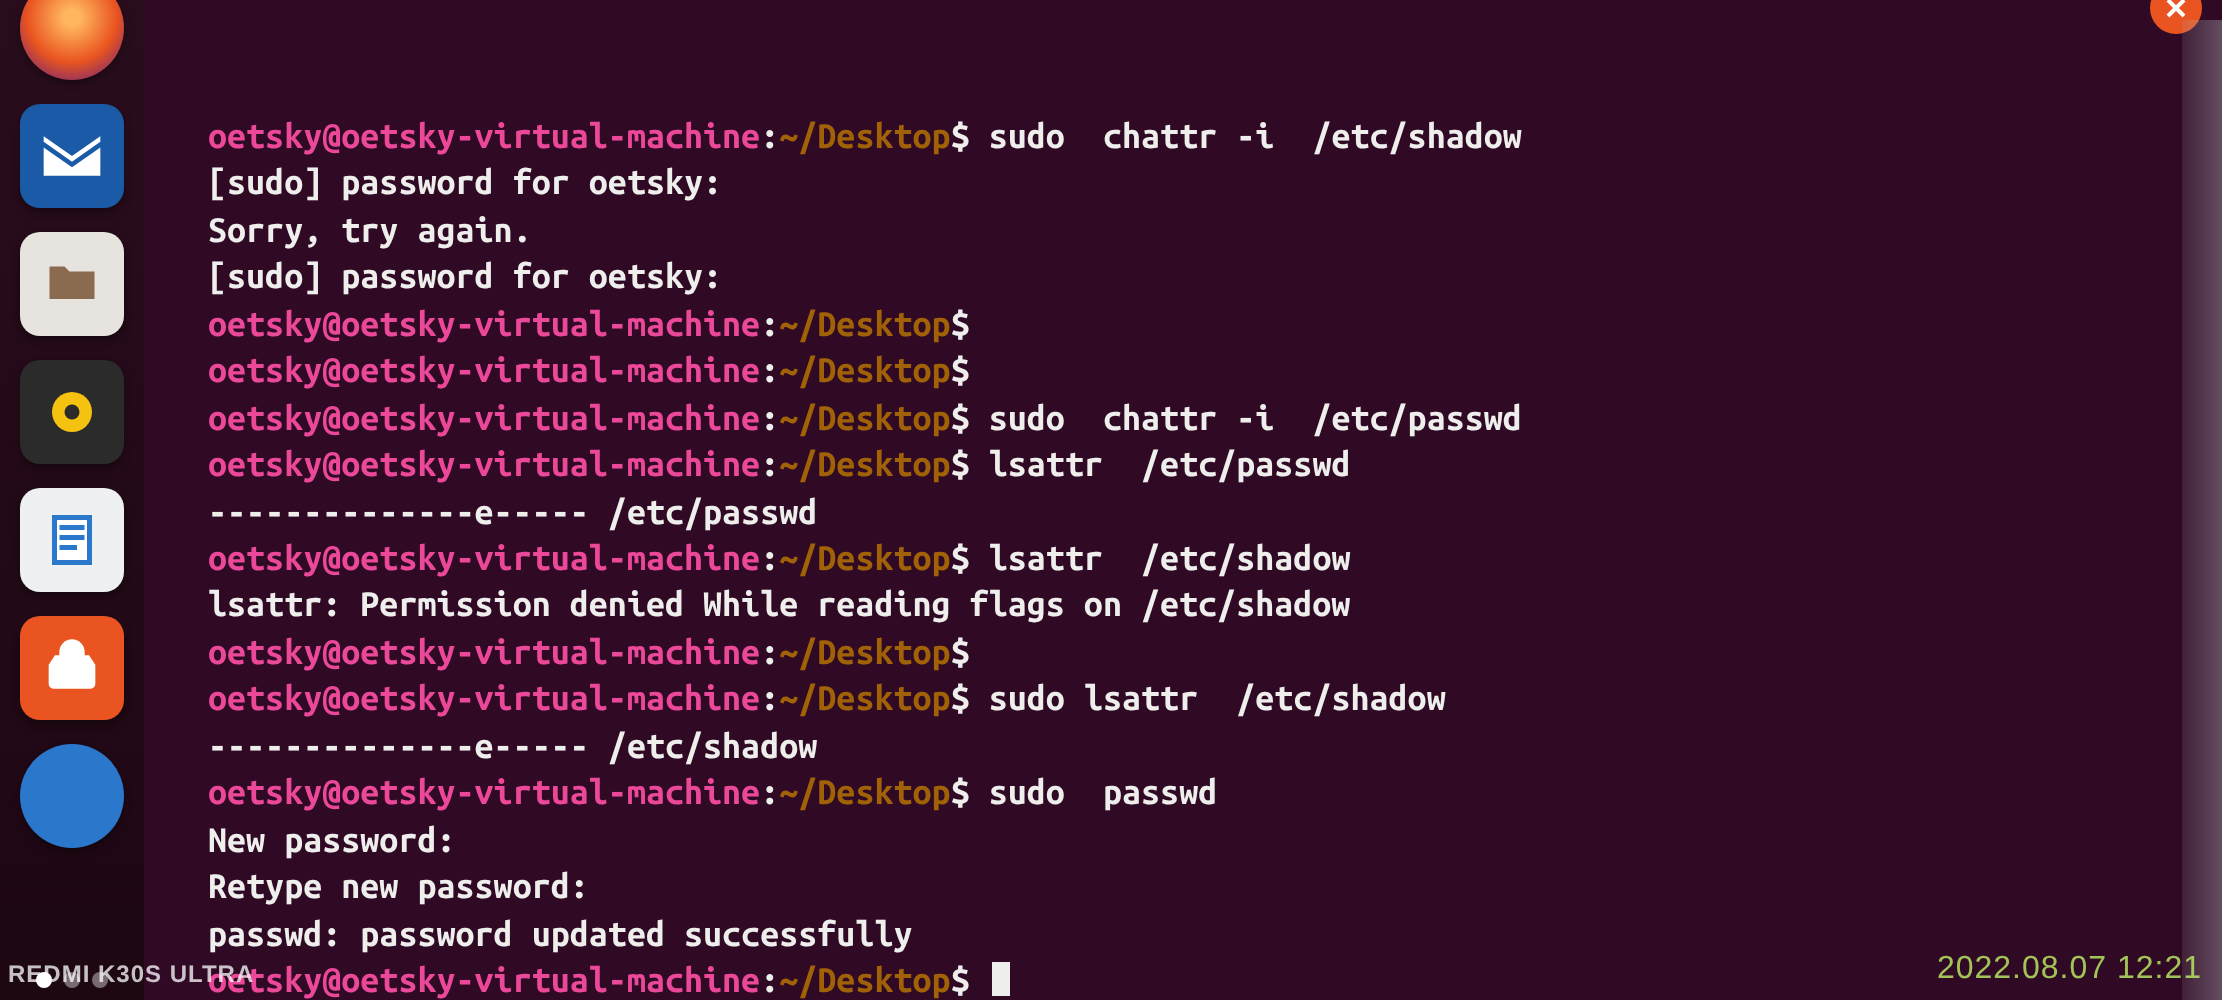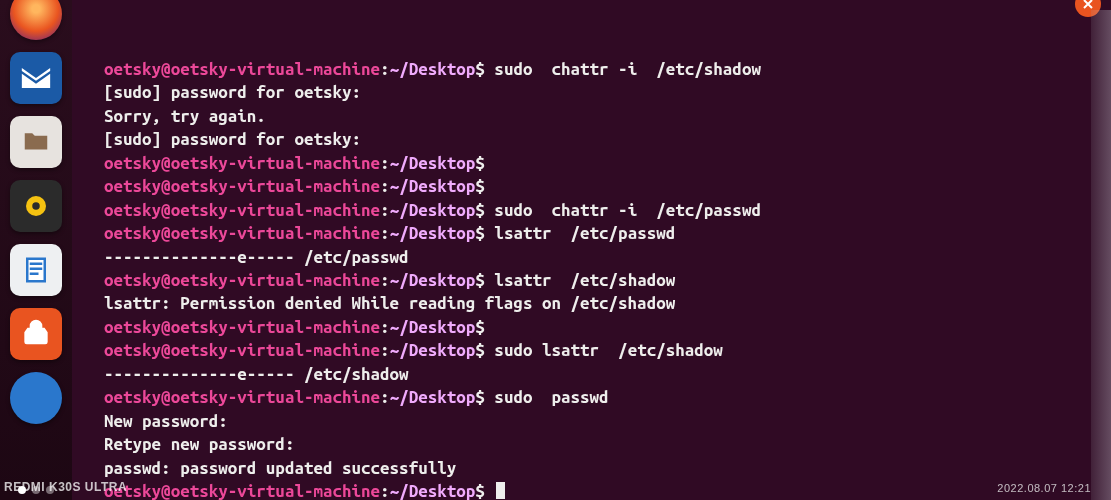--- a/index.html
+++ b/index.html
@@ -64,21 +64,21 @@
     display: flex; align-items: center; justify-content: center;
     color: #fff; font-size: 15px;
   }
   .right-edge {
     position: absolute;
     top: 10px; right: 0; width: 20px; bottom: 0;
     background: linear-gradient(90deg, rgba(160,160,170,.15),rgba(200,200,210,.35));
   }
   .line { display: block; }
   .user { color: #ec4899; }
-  .path { color: #f0abfc; }
+  .path { color: #a16207; }
   .white { color: #eeeeec; }
   .cursor {
     display: inline-block;
     width: 9px; height: 17px;
     background: #eeeeec;
     vertical-align: -2px;
     margin-left: 2px;
   }
   
   .watermark {
@@ -87,24 +87,24 @@
     color: #fff;
     font-family: Arial, sans-serif;
     font-size: 12px;
     font-weight: bold;
     opacity: .75;
     letter-spacing: .5px;
     z-index: 3;
   }
   .timestamp {
     position: absolute;
-    bottom: 4px; right: 20px;
-    color: #e5e5e5;
+    bottom: 4px; right: 10px;
+    color: #bef264;
     font-family: Arial, sans-serif;
-    font-size: 11px;
+    font-size: 16px;
     opacity: .8;
     letter-spacing: .5px;
     z-index: 3;
   }
 </style>
 </head>
 <body>
 
 <div class="dock">
   <div class="dock-item" style="background:radial-gradient(circle at 50% 40%, #ffb65e 10%, #e95420 55%, #551a8b 100%); border-radius:50%; margin-top:-14px"></div>

